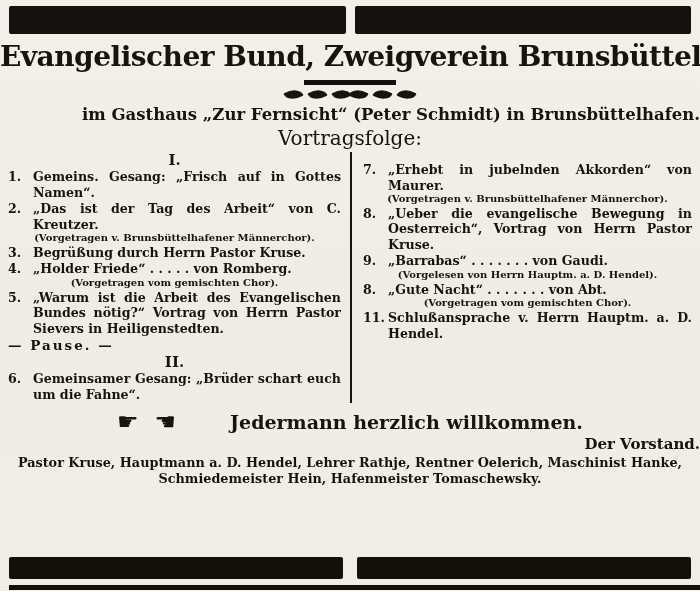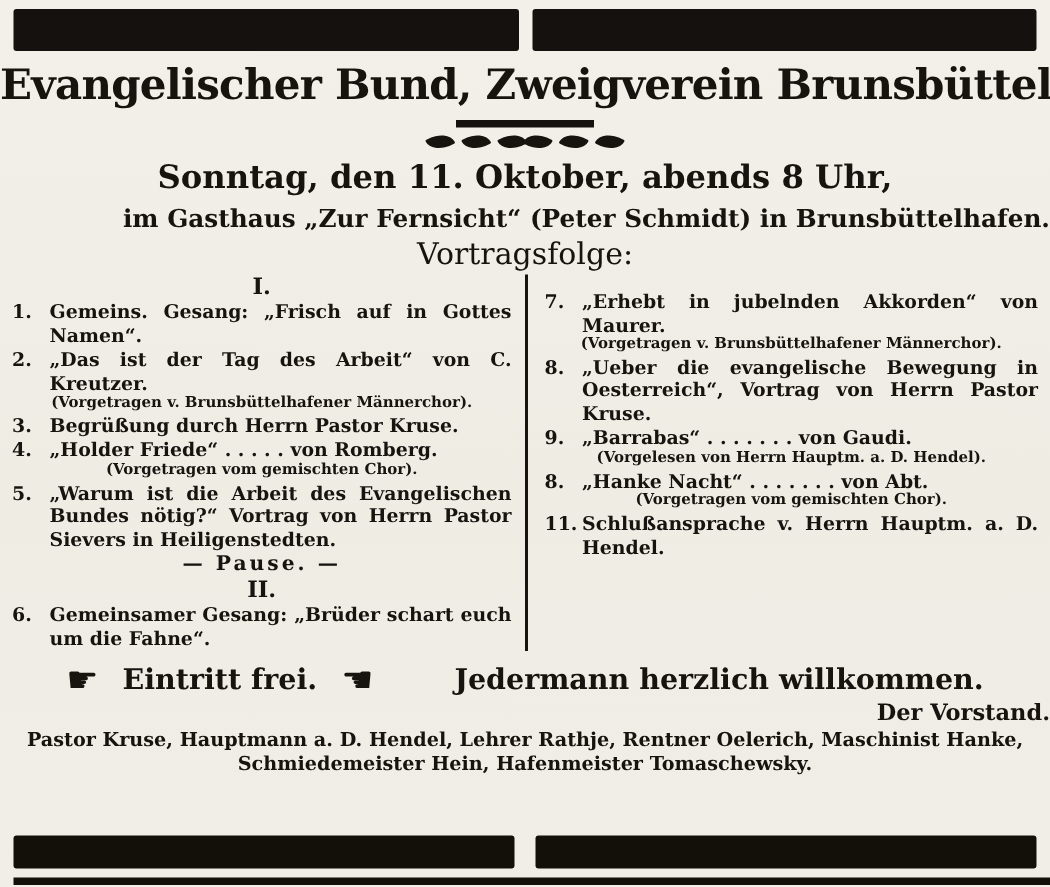--- a/index.html
+++ b/index.html
@@ -34,21 +34,21 @@
   .columns{display:flex;padding:2px 8px 0 8px;}
   .col{width:50%;box-sizing:border-box;}
   .col-left{padding-right:9px;}
   .col-right{border-left:2px solid #17130f;padding-left:11px;padding-top:10px;}
   .part-label{text-align:center;font-weight:bold;font-size:15px;line-height:1.15;}
   .prog-item{margin-bottom:1px;}
   .item-row{display:flex;font-size:12.6px;font-weight:bold;line-height:1.22;}
   .item-num{width:25px;flex:none;}
   .item-body{flex:1;text-align:justify;}
   .item-sub{text-align:center;font-size:10px;font-weight:bold;line-height:1.22;}
-  .pause{text-align:center;font-weight:bold;font-size:13.5px;letter-spacing:2px;line-height:1.25;}
+  .pause{text-align:left;font-weight:bold;font-size:13.5px;letter-spacing:2px;line-height:1.25;}
   
   .footer-admission{display:flex;justify-content:center;align-items:center;gap:16px;margin-top:7px;}
   .manicule{font-family:"DejaVu Sans","Liberation Sans",sans-serif;font-size:24px;line-height:1;}
   .admission-text,.welcome-text{font-size:19px;font-weight:bold;}
   .welcome-text{margin-left:38px;}
   .vorstand{text-align:right;font-size:15px;font-weight:bold;margin-top:1px;}
   .committee{text-align:center;font-size:12.8px;font-weight:bold;line-height:1.25;margin-top:2px;}
   
   .bars-bottom{position:absolute;left:9px;right:9px;bottom:12px;display:flex;gap:14px;}
   .bar-b{height:22px;background:#131009;flex:1;border-radius:2px;}
@@ -73,21 +73,20 @@
       <span class="leaf"></span>
       <span class="leaf"></span>
     </span>
     <span class="leaves leaves-right">
       <span class="leaf"></span>
       <span class="leaf"></span>
       <span class="leaf"></span>
     </span>
   </div>
 
-  <div class="date-line">Sonntag, den 11. Oktober, abends 8 Uhr,</div>
   <div class="venue-line">im Gasthaus „Zur Fernsicht“ (Peter Schmidt) in Brunsbüttelhafen.</div>
   <div class="program-heading">Vortragsfolge:</div>
 
   <div class="columns">
 
     <div class="col col-left">
       <div class="part-label">I.</div>
 
       <div class="prog-item">
         <div class="item-row">
@@ -158,38 +157,37 @@
         <div class="item-row">
           <span class="item-num">9.</span>
           <span class="item-body">„Barrabas“ . . . . . . . von Gaudi.</span>
         </div>
         <div class="item-sub">(Vorgelesen von Herrn Hauptm. a. D. Hendel).</div>
       </div>
 
       <div class="prog-item">
         <div class="item-row">
           <span class="item-num">8.</span>
-          <span class="item-body">„Hanke Nacht“ . . . . . . . von Abt.</span>
+          <span class="item-body">„Gute Nacht“ . . . . . . . von Abt.</span>
         </div>
         <div class="item-sub">(Vorgetragen vom gemischten Chor).</div>
       </div>
 
       <div class="prog-item">
         <div class="item-row">
           <span class="item-num">11.</span>
           <span class="item-body">Schlußansprache v. Herrn Hauptm. a. D. Hendel.</span>
         </div>
       </div>
 
     </div>
   </div>
 
   <div class="footer-admission">
     <span class="manicule">☛</span>
-    <span class="admission-text">Eintritt frei.</span>
     <span class="manicule">☚</span>
     <span class="welcome-text">Jedermann herzlich willkommen.</span>
   </div>
 
   <div class="vorstand">Der Vorstand.</div>
 
   <div class="committee">
     <div>Pastor Kruse, Hauptmann a. D. Hendel, Lehrer Rathje, Rentner Oelerich, Maschinist Hanke,</div>
     <div>Schmiedemeister Hein, Hafenmeister Tomaschewsky.</div>
   </div>

